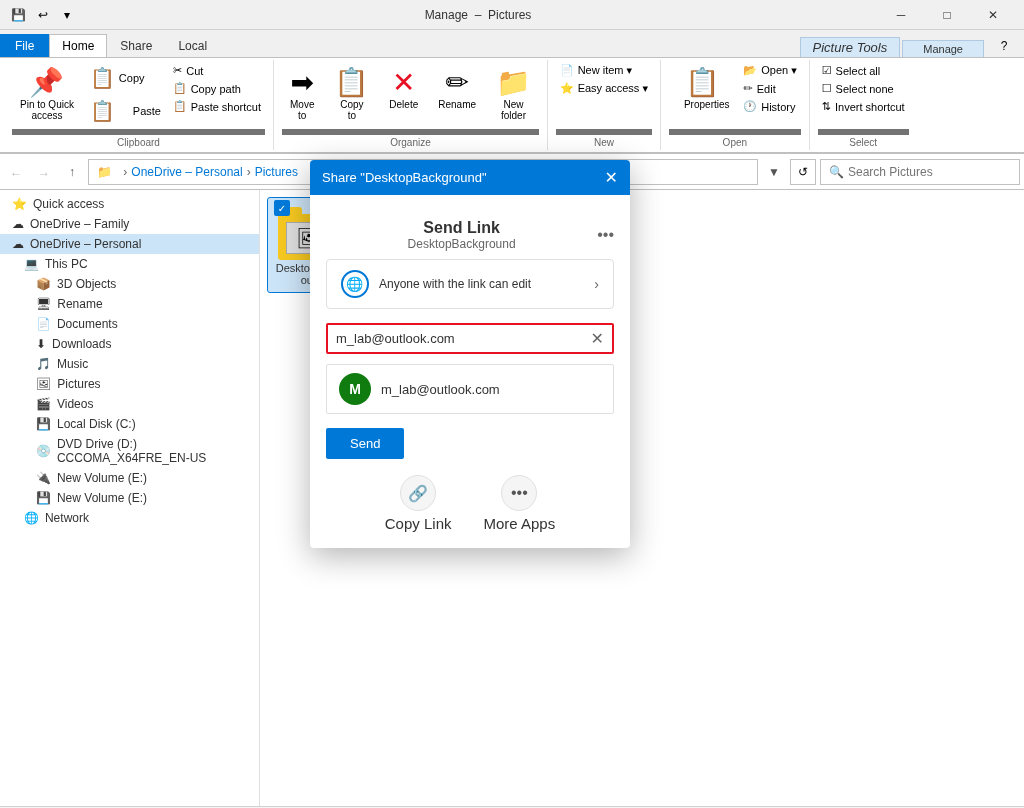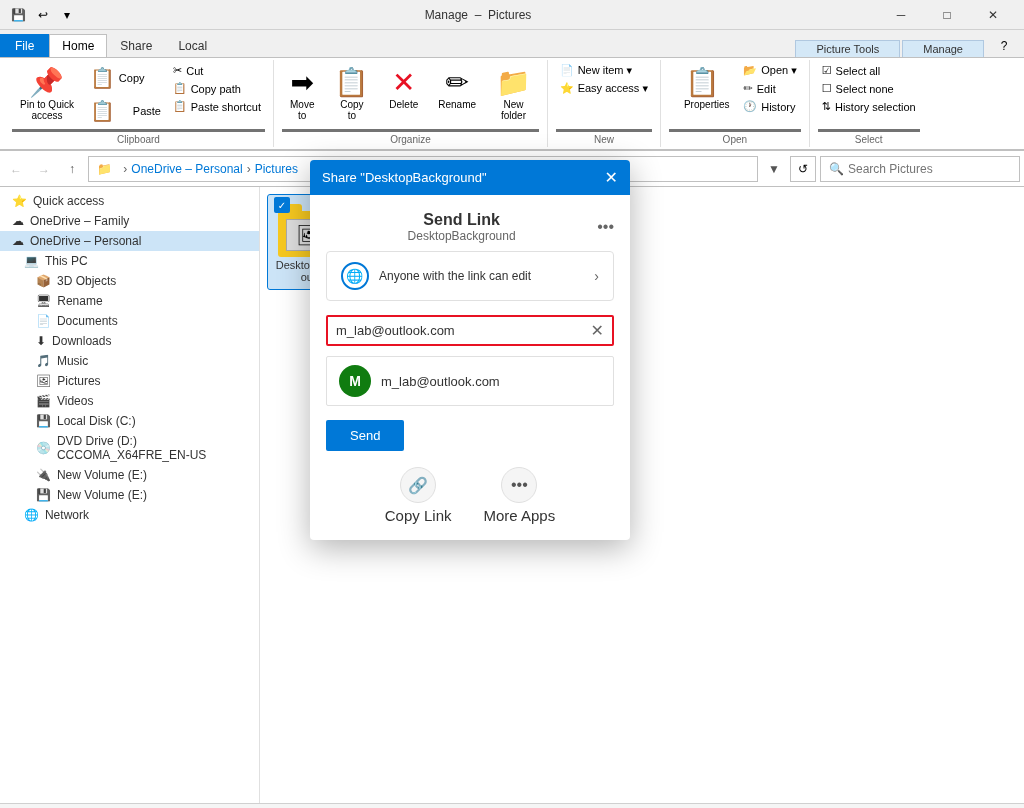--- a/index.html
+++ b/index.html
@@ -16,21 +16,21 @@
 
     
     .ribbon { background: #f7f7f7; border-bottom: 1px solid #c0c0c0; }
     .ribbon-tab-bar { display: flex; background: #f0f0f0; padding-top: 4px; }
     .ribbon-tab { padding: 4px 12px; font-size: 12px; cursor: pointer; border: 1px solid transparent; border-bottom: none; color: #333; }
     .ribbon-tab.active { background: white; border-color: #c0c0c0; color: #000; }
     .ribbon-tab.file { background: #0078d7; color: white; padding: 4px 14px; }
     .ribbon-content { background: white; border-bottom: 1px solid #c0c0c0; display: flex; align-items: stretch; padding: 2px 4px; min-height: 80px; }
     .ribbon-group { display: flex; flex-direction: column; align-items: center; padding: 2px 8px; border-right: 1px solid #e0e0e0; }
     .ribbon-group-items { display: flex; align-items: flex-start; flex: 1; gap: 2px; }
-    .ribbon-group-label { font-size: 10px; color: #666; margin-top: 2px; padding-top: 2px; border-top: 3px solid #737373; width: 100%; text-align: center; }
+    .ribbon-group-label { font-size: 10px; color: #666; margin-top: 2px; padding-top: 2px; border-top: 6px solid #737373; width: 100%; text-align: center; }
     .ribbon-btn-small { display: flex; align-items: center; gap: 4px; padding: 2px 4px; cursor: pointer; border-radius: 2px; font-size: 11px; width: 100%; }
     .ribbon-col { display: flex; flex-direction: column; gap: 1px; }
     .ribbon-large { display: flex; flex-direction: column; align-items: center; padding: 4px 8px; cursor: pointer; border-radius: 2px; font-size: 11px; text-align: center; }
     .ribbon-large .icon { font-size: 28px; }
 
     
     .address-bar { height: 36px; background: white; border-bottom: 1px solid #c0c0c0; display: flex; align-items: center; padding: 0 4px; gap: 4px; }
     .nav-btn { width: 24px; height: 24px; display: flex; align-items: center; justify-content: center; cursor: pointer; border-radius: 2px; color: #555; }
     .nav-btn.disabled { color: #bbb; cursor: default; }
     .address-path { flex: 1; height: 26px; border: 1px solid #c0c0c0; display: flex; align-items: center; padding: 0 8px; font-size: 12px; background: white; }
@@ -106,21 +106,21 @@
   </div>
 </div>
 
 <div class="ribbon">
   <div class="ribbon-tab-bar" style="background:#f0f0f0; border-bottom:1px solid #c0c0c0;">
     <div class="ribbon-tab file">File</div>
     <div class="ribbon-tab active">Home</div>
     <div class="ribbon-tab">Share</div>
     <div class="ribbon-tab">Local</div>
     <div style="flex:1;"></div>
-    <div style="background:#d4e8f7; border:1px solid #b0c8e0; border-bottom:none; padding:2px 20px; font-size:11px; color:#333; align-self:flex-end;">Picture Tools</div>
+    <div style="background:#d4e8f7; border:1px solid #b0c8e0; border-bottom:none; padding:2px 12px; font-size:13px; color:#333; align-self:flex-end;font-style:italic;">Picture Tools</div>
     <div style="background:#d4e8f7; border:1px solid #b0c8e0; border-bottom:none; padding:2px 20px; font-size:11px; color:#333; align-self:flex-end; margin-left:2px;">Manage</div>
     <div style="width:40px; display:flex; align-items:center; justify-content:center; font-size:12px;">?</div>
   </div>
 
   <div class="ribbon-content" style="background:white;">
 
     <div class="ribbon-group">
       <div class="ribbon-group-items">
         <div class="ribbon-large">
           <div class="icon">📌</div>
@@ -230,21 +230,21 @@
           <div class="ribbon-btn-small">
             <span>☑</span>
             <span>Select all</span>
           </div>
           <div class="ribbon-btn-small">
             <span>☐</span>
             <span>Select none</span>
           </div>
           <div class="ribbon-btn-small">
             <span>⇅</span>
-            <span>History selection</span>
+            <span>Invert shortcut</span>
           </div>
         </div>
       </div>
       <div class="ribbon-group-label">Select</div>
     </div>
   </div>
 </div>
 
 <div class="address-bar">
   <div class="nav-btn disabled">←</div>
@@ -380,21 +380,21 @@
   </div>
 </div>
 
 <div class="share-dialog">
   <div class="share-title-bar">
     <span>Share "DesktopBackground"</span>
     <span class="close-btn">✕</span>
   </div>
   <div class="share-body">
     
-    <div style="display:flex; align-items:center; margin-bottom:8px;">
+    <div style="display:flex; align-items:center; margin-bottom:8px;margin-top:8px;">
       <div style="flex:1; text-align:center;">
         <div class="share-title">Send Link</div>
         <div style="font-size:12px; color:#666;">DesktopBackground</div>
       </div>
       <div style="font-size:16px; color:#666; cursor:pointer;">•••</div>
     </div>
     
     <div class="share-permission">
       <div class="globe-icon">🌐</div>
       <div class="permission-text">Anyone with the link can edit</div>

